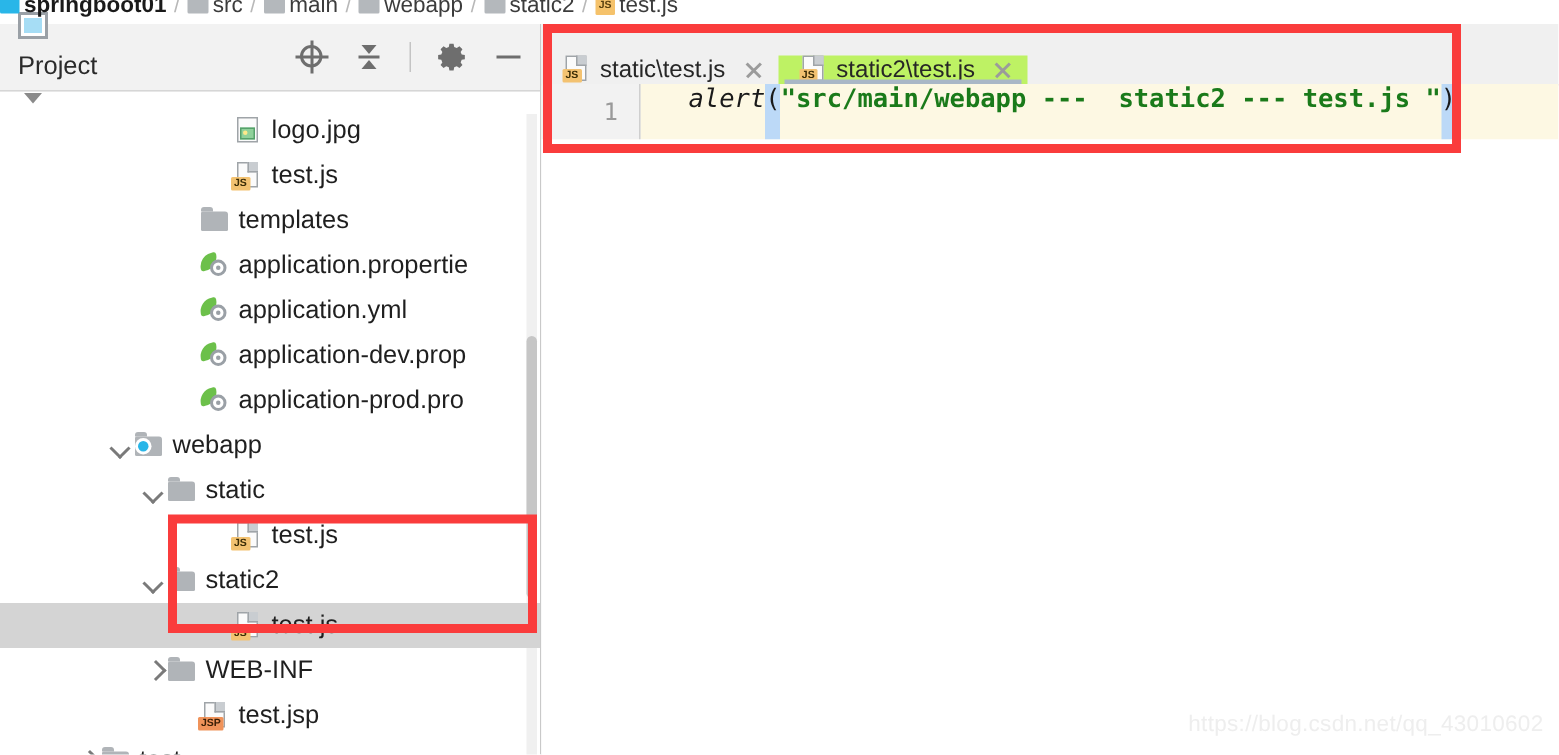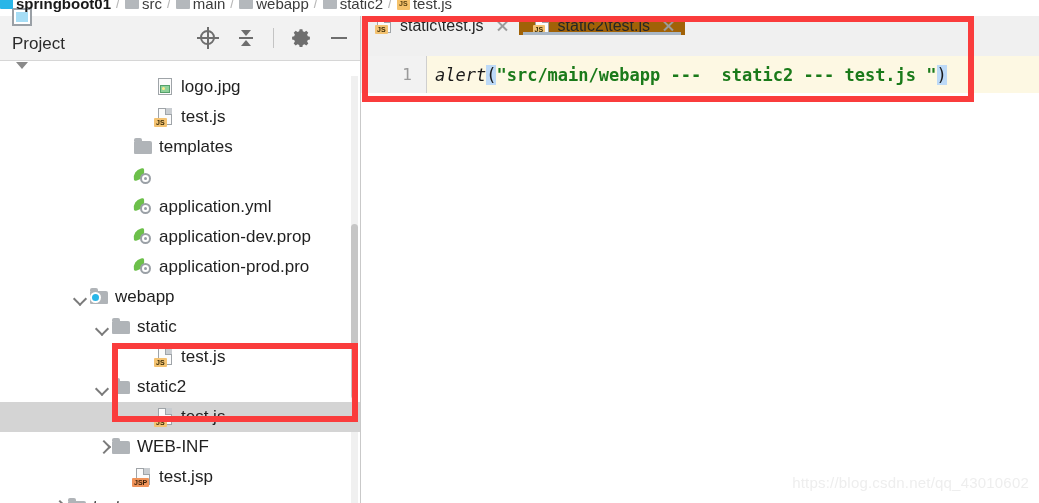--- a/index.html
+++ b/index.html
@@ -245,30 +245,30 @@
   }
 
   
   .editor-area {
     position:absolute; left:361px; top:16px;
     width:678px; height:487px; background:#ffffff;
   }
   .tabbar {
     position:absolute; left:0; top:0; width:678px; height:40px;
     background:#f0f0f0; border-bottom:1px solid #d0d0d0;
-    display:flex; align-items:flex-start;
+    display:flex; align-items:flex-end;
   }
   .tab {
     display:flex; align-items:center; gap:7px;
     padding: 0 10px 0 14px;
     background:#f0f0f0;
     font-size:16px; color:#262626;
     position:relative;
   }
-  .tab.active { background:#a16207; }
+  .tab.active { background:#bef264; }
   .tab.active::after {
     content:""; position:absolute; left:4px; right:4px; bottom:0;
     height:3px; background:#a9b7c6;
   }
   .tab .tab-icon { width:18px; height:19px; position:relative; flex:0 0 auto; }
   .tab .close-x {
     width:14px; height:14px; position:relative; margin-left:4px; flex:0 0 auto;
   }
   .tab .close-x::before, .tab .close-x::after {
     content:""; position:absolute; left:1px; top:6px;
@@ -284,24 +284,24 @@
   }
   .gutter {
     width:66px; height:37px; background:#f2f2f2;
     border-right:1px solid #cfcfcf; box-sizing:border-box;
     display:flex; align-items:center; justify-content:flex-end;
     padding-right:14px;
     font-family:"DejaVu Sans Mono", monospace;
     font-size:16px; color:#9a9a9a;
   }
   .code-line {
-    flex:1; height:37px; display:flex; align-items:center;
+    flex:1; height:37px; display:flex; 
     padding-left:8px;
     font-family:"DejaVu Sans Mono", monospace;
-    font-size:17px; white-space:pre;
+    font-size:17px; white-space:pre;margin-left:24px;
   }
   .tok-fn    { color:#1a1a1a; font-style: italic; }
   .tok-paren { color:#1a1a1a; background:#bcd9f7; }
   .tok-str   { color:#1a7a1a; font-weight:bold; }
 
   .editor-body {
     position:absolute; left:0; top:77px; width:678px; height:410px;
     background:#ffffff;
   }
   .watermark {
@@ -422,20 +422,21 @@
         </div>
         <div class="tree-row">
           <span style="display:inline-block;width:118px;flex:0 0 auto;"></span>
           <span class="arrow"></span>
           <span class="node-icon">
             <span class="ic-spring">
               <span class="leaf"></span>
               <span class="gear2"></span>
             </span>
           </span>
+          <span class="node-label">application.propertie</span>
         </div>
         <div class="tree-row">
           <span style="display:inline-block;width:118px;flex:0 0 auto;"></span>
           <span class="arrow"></span>
           <span class="node-icon">
             <span class="ic-spring">
               <span class="leaf"></span>
               <span class="gear2"></span>
             </span>
           </span>

